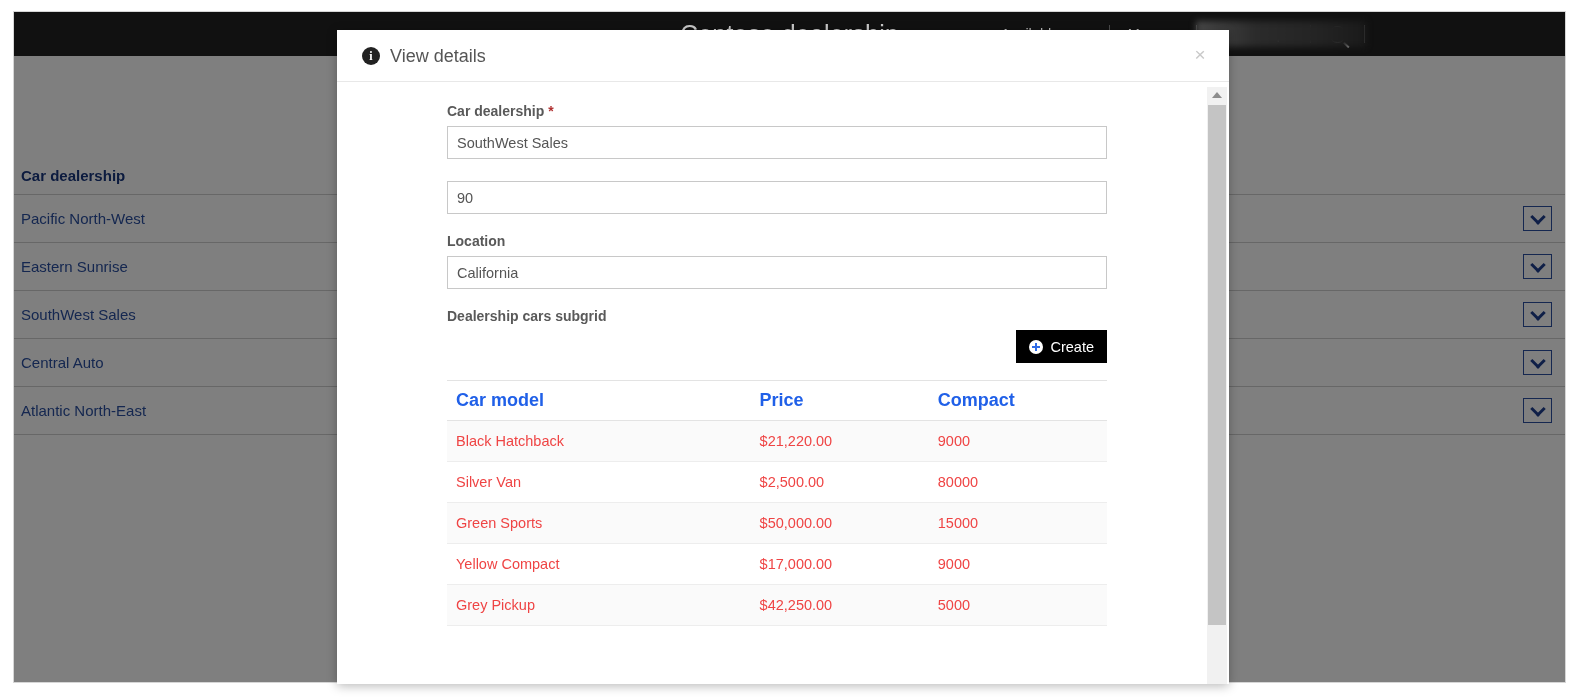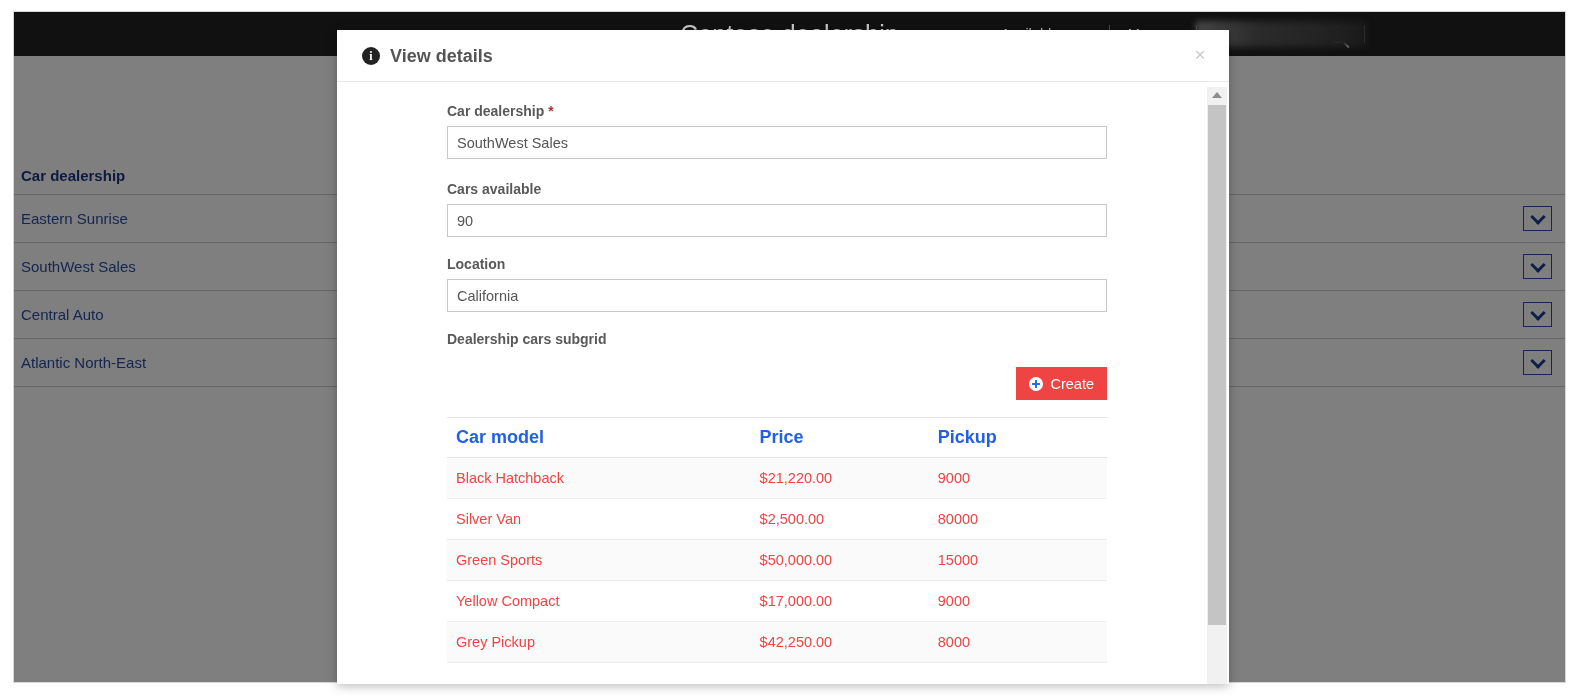--- a/index.html
+++ b/index.html
@@ -173,21 +173,21 @@
   .info-icon{
     width:18px;height:18px;border-radius:50%;
     background:#222;
     color:#fff;
     font-size:12px;font-weight:bold;
     display:flex;align-items:center;justify-content:center;
     font-family:"Liberation Serif", serif;
     line-height:1;
   }
   #modal-title{
-    font-size:18px;color:#555;font-weight:700;
+    font-size:18px;color:#555;font-weight:400;
   }
   #modal-close{
     position:absolute;
     right:16px; top:12px;
     width:26px;height:26px;
     color:#c9c9c9;font-size:19px;
     display:flex;align-items:center;justify-content:center;
     cursor:pointer;
     background:none;border:none;
     font-family:"Liberation Sans", sans-serif;
@@ -226,27 +226,27 @@
     background:#fff;
     font-size:14.5px;
     color:#555;
     padding:0 9px;
     font-family:"Liberation Sans", sans-serif;
     outline:none;
   }
   .field-block{margin-bottom:22px;}
   .field-block.tight{margin-bottom:19px;}
 
-  #subgrid-label{margin-bottom:20px;}
+  #subgrid-label{margin-bottom:6px;}
   #create-row{
     display:flex;justify-content:flex-end;
     margin-bottom:17px;
   }
   #create-button{
-    background:#ef4444;
+    background:#000000;
     color:#fff;
     border:none;
     height:33px;
     padding:0 13px;
     font-size:14.5px;
     display:flex;align-items:center;gap:7px;
     cursor:pointer;
     font-family:"Liberation Sans", sans-serif;
   }
   .plus-circle{
@@ -344,20 +344,26 @@
           <col style="width:auto">
         </colgroup>
       <thead>
         <tr>
           <th>Car dealership</th>
           <th></th>
         </tr>
       </thead>
       <tbody>
         <tr>
+          <td>Pacific North-West</td>
+          <td class="dd-cell">
+            <span class="chev-btn"></span>
+          </td>
+        </tr>
+        <tr>
           <td>Eastern Sunrise</td>
           <td class="dd-cell">
             <span class="chev-btn"></span>
           </td>
         </tr>
         <tr>
           <td>SouthWest Sales</td>
           <td class="dd-cell">
             <span class="chev-btn"></span>
           </td>
@@ -399,21 +405,20 @@
 
         <div class="field-block">
           <label class="field-label">
             <span>Car dealership</span>
             <span class="req-star">*</span>
           </label>
           <input class="text-input" type="text" value="SouthWest Sales" style="">
         </div>
 
         <div class="field-block tight">
-          <label class="field-label">Cars available</label>
           <input class="text-input" type="text" value="90" style="">
         </div>
 
         <div class="field-block tight">
           <label class="field-label">Location</label>
           <input class="text-input" type="text" value="California" style="">
         </div>
 
         <label id="subgrid-label" class="field-label">Dealership cars subgrid</label>
 
@@ -427,21 +432,21 @@
         <table id="subgrid">
           <colgroup>
               <col style="width:46%">
               <col style="width:27%">
               <col style="width:27%">
             </colgroup>
           <thead>
             <tr>
               <th>Car model</th>
               <th>Price</th>
-              <th>Pickup</th>
+              <th>Compact</th>
             </tr>
           </thead>
           <tbody>
             <tr>
               <td>Black Hatchback</td>
               <td>$21,220.00</td>
               <td>9000</td>
             </tr>
             <tr>
               <td>Silver Van</td>
@@ -454,21 +459,21 @@
               <td>15000</td>
             </tr>
             <tr>
               <td>Yellow Compact</td>
               <td>$17,000.00</td>
               <td>9000</td>
             </tr>
             <tr>
               <td>Grey Pickup</td>
               <td>$42,250.00</td>
-              <td>8000</td>
+              <td>5000</td>
             </tr>
           </tbody>
         </table>
 
       </div>
     </div>
 
     <div id="modal-scrollbar">
       <div id="sb-up"></div>
       <div id="sb-thumb"></div>

